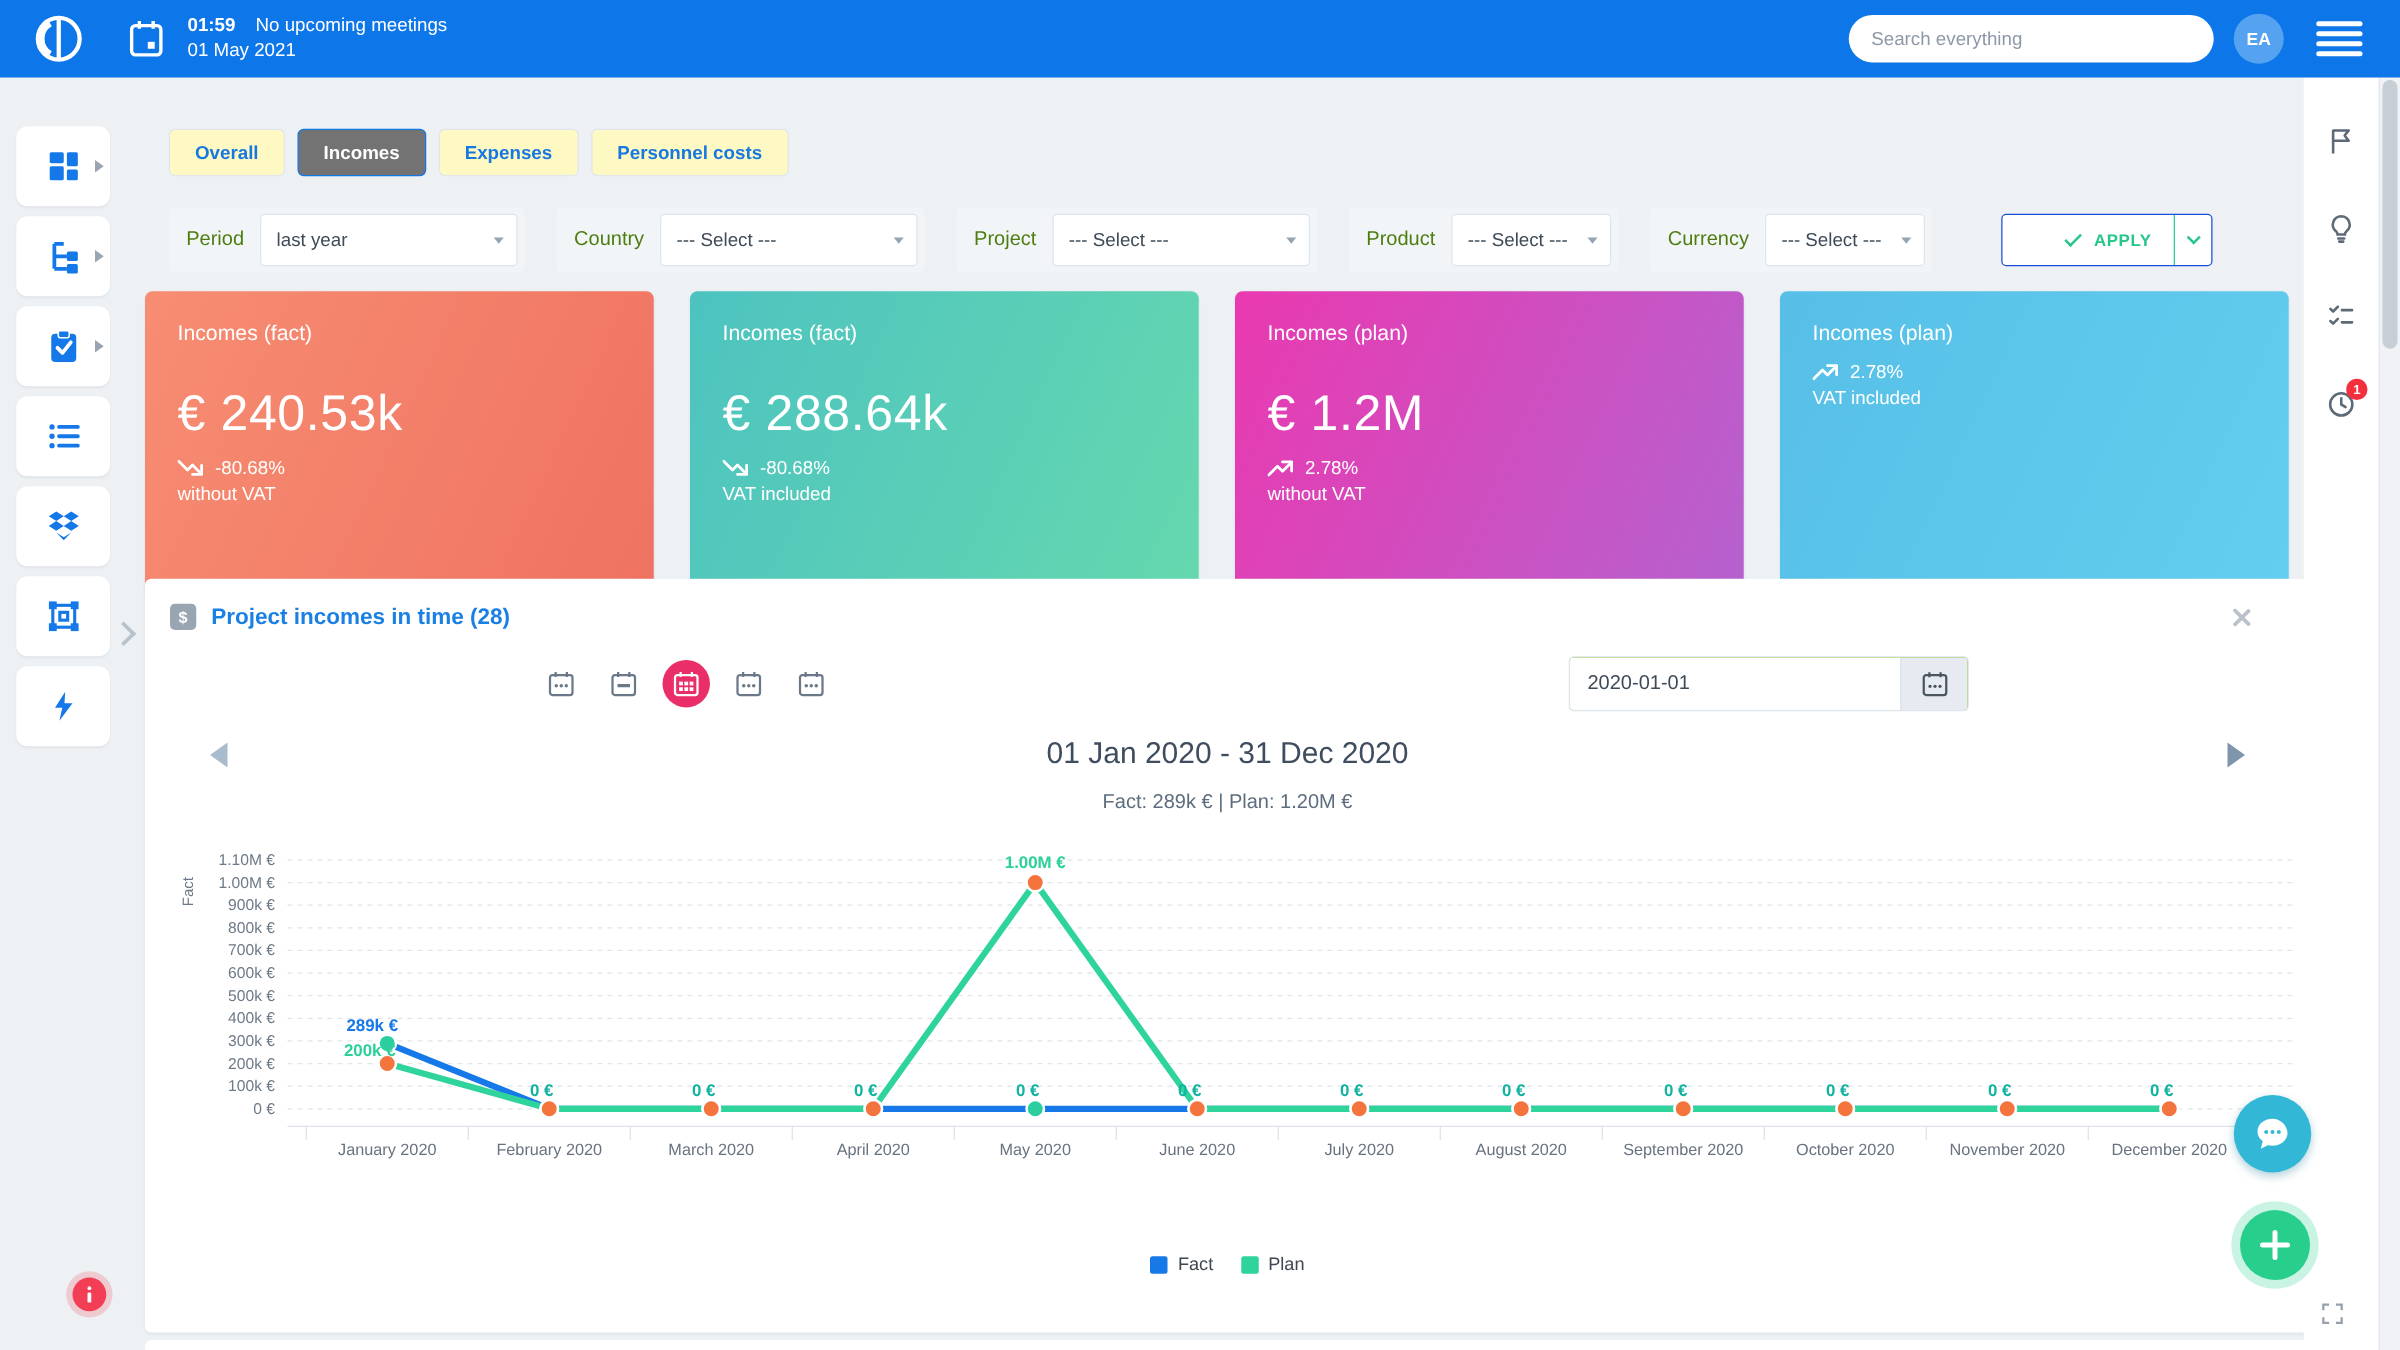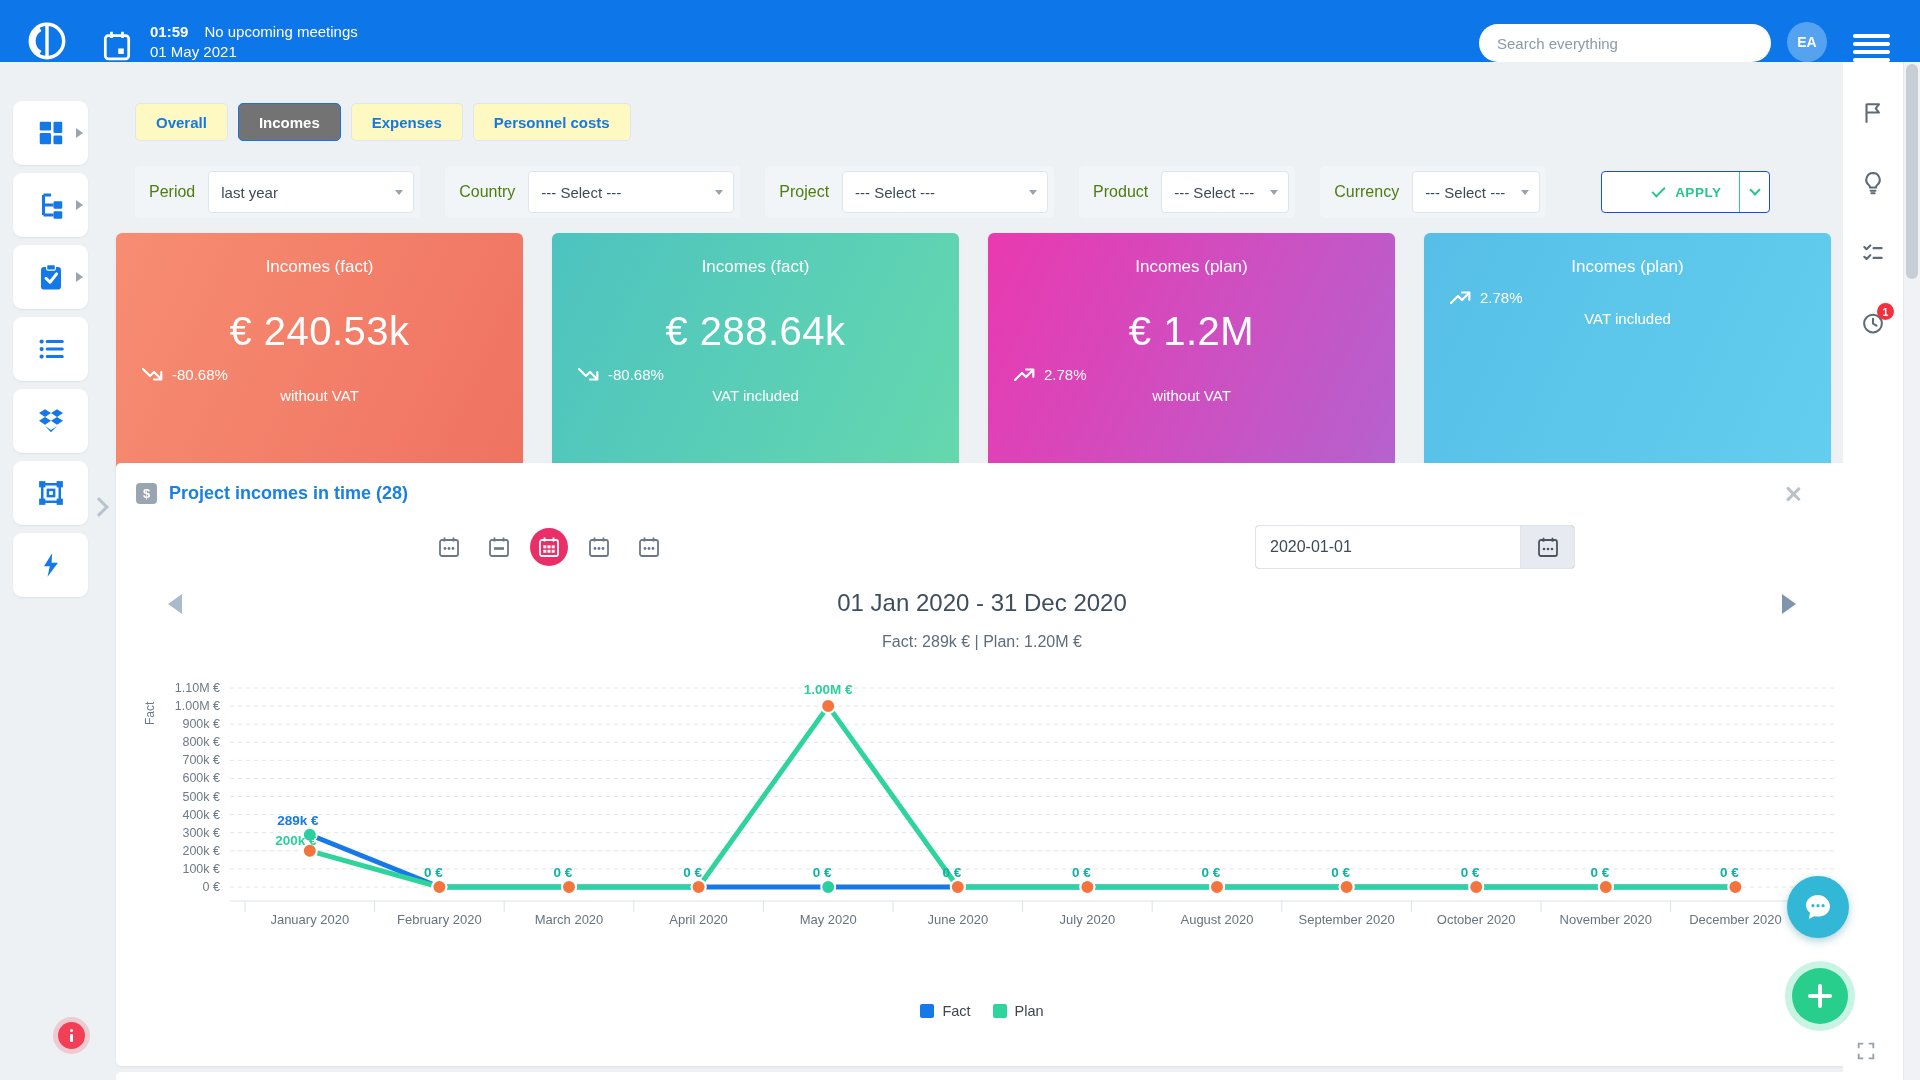--- a/index.html
+++ b/index.html
@@ -1,21 +1,21 @@
 <!DOCTYPE html>
 <html><head>
 <meta charset="utf-8">
 <style>
   * { margin:0; padding:0; box-sizing:border-box; }
   html,body { width:1920px; height:1080px; overflow:hidden; }
   body { position:relative; background:#edf1f4; font-family:"Liberation Sans","DejaVu Sans",sans-serif; }
 
   
   .header { position:absolute; left:0; top:0; right:0; height:62px; background:#0d76e8;
-            display:flex; align-items:flex-end; padding:0 30px 0 26px; z-index:30; }
+            display:flex; align-items:center; padding:0 30px 0 26px; z-index:30; }
   .logo { margin-right:34px; display:flex; align-items:center; }
   .head-cal { margin-right:18px; display:flex; align-items:center; }
   .head-text { color:#fff; font-size:15px; line-height:20px; }
   .head-text .row1 b { font-weight:700; }
   .head-text .row1 span { margin-left:16px; }
   .spacer { flex:1; }
   .search { width:292px; height:38px; border-radius:19px; background:#fff; display:flex; align-items:center; padding:0 18px; }
   .search input { border:0; outline:0; width:100%; font-size:15px; color:#3d4a57; background:transparent; }
   .search input::placeholder { color:#8d99a7; }
   .avatar { width:40px; height:40px; border-radius:50%; background:#55a2f1; color:#fff; font-size:14px;
@@ -60,21 +60,21 @@
   .caret { position:absolute; right:10px; top:50%; margin-top:-2px; width:0; height:0;
            border-left:4.5px solid transparent; border-right:4.5px solid transparent; border-top:5.5px solid #97a3b1; }
   .apply { margin-left:30px; height:42px; display:flex; border:1px solid #1d4ed8; border-radius:4px; background:#fff; overflow:hidden; cursor:pointer;padding-left:32px; }
   .apply-main { display:flex; align-items:center; gap:10px; padding:0 18px; color:#27c689; font-weight:700; font-size:13.5px; letter-spacing:.5px; }
   .apply-check { width:13px; height:7px; border-left:2.6px solid #27c689; border-bottom:2.6px solid #27c689; transform:rotate(-45deg); margin-top:-4px; }
   .apply-split { width:30px; border-left:1px solid #2fcc8e; display:flex; align-items:center; justify-content:center; cursor:pointer; }
   .apply-chev { width:8px; height:8px; border-right:2.2px solid #27c689; border-bottom:2.2px solid #27c689; transform:rotate(45deg); margin-top:-4px; }
 
   
   .cards { position:absolute; left:0; top:171px; display:flex; gap:29px; }
-  .kpi { width:407px; height:244px; border-radius:6px; color:#fff; padding:24px 26px; box-shadow:0 1px 2px rgba(60,80,100,.10);text-align:center; }
+  .kpi { width:407px; height:244px; border-radius:6px; color:#fff; padding:24px 26px; box-shadow:0 1px 2px rgba(60,80,100,.10); }
   .kpi .k-title { font-size:17px; }
   .kpi .k-value { font-size:40px; margin-top:32px; letter-spacing:.5px; }
   .kpi .k-trend { margin-top:12px; display:flex; align-items:center; gap:8px; font-size:15px; }
   .kpi .k-note { margin-top:4px; font-size:15px; }
 
   
   .widget { position:absolute; left:0; top:401px; width:1732px; height:603px; background:#fff; border-radius:5px;
             box-shadow:0 1px 3px rgba(50,70,90,.08); overflow:hidden; }
   .w-head { height:60px; display:flex; align-items:center; padding:0 20px; position:relative; }
   .w-badge { width:21px; height:21px; border-radius:4px; background:#99a5b1; color:#fff; font-size:13px; font-weight:700;

